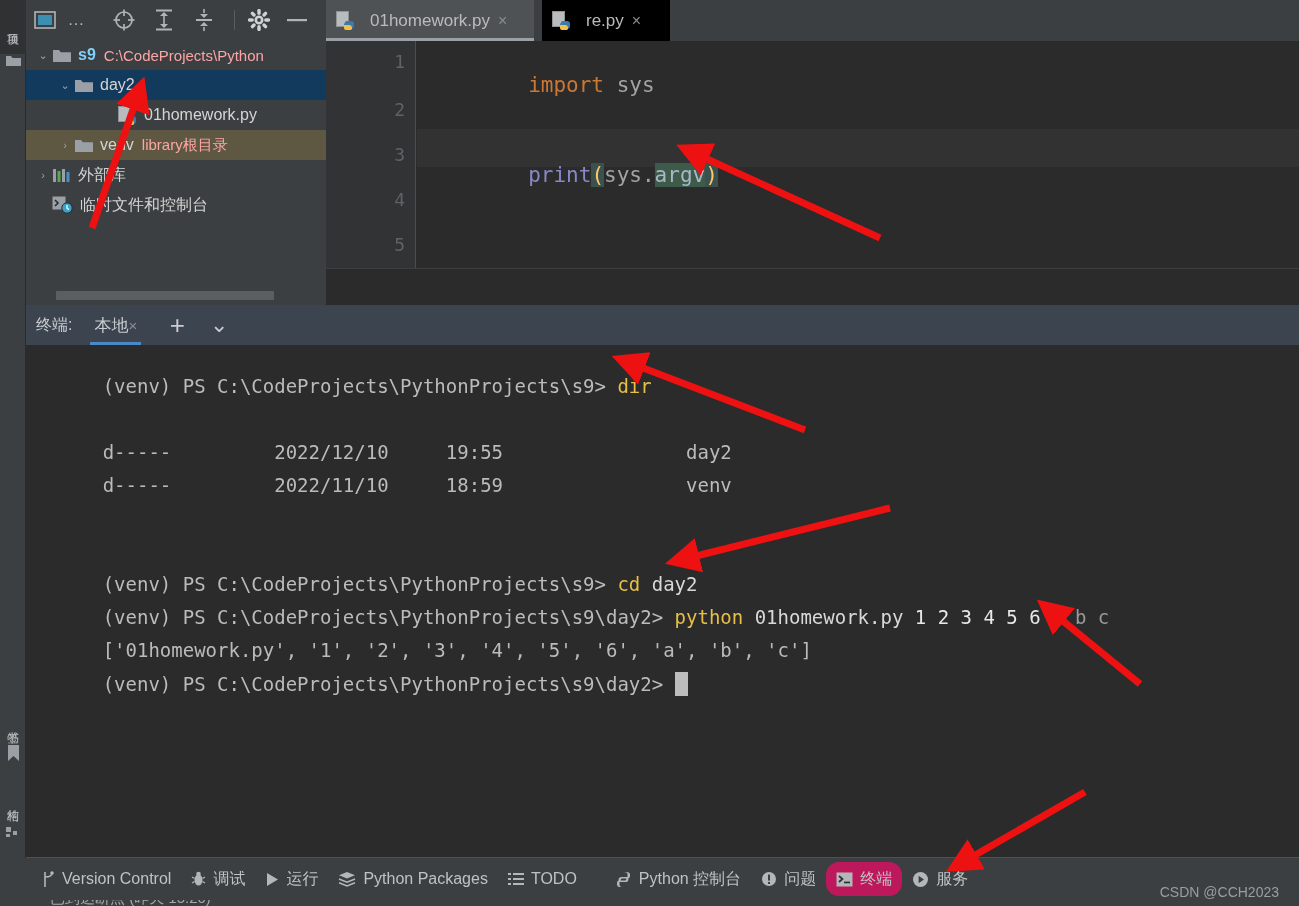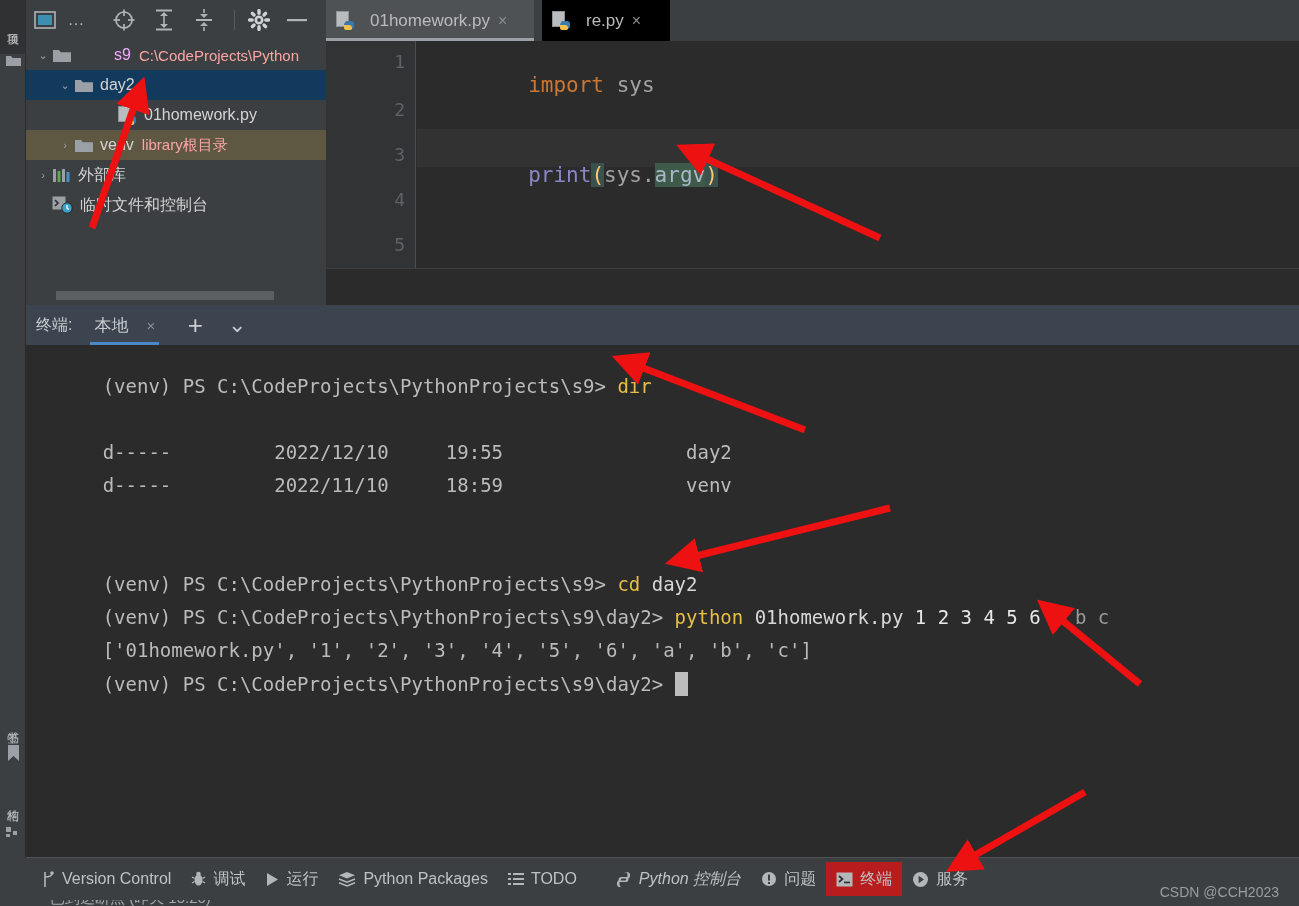--- a/index.html
+++ b/index.html
@@ -51,21 +51,21 @@
   .tree { position: absolute; left: 0; top: 40px; width: 300px; height: 248px; }
   .tree-row {
     display: flex; align-items: center; height: 30px;
     color: #bbbbbb; font-size: 16px; white-space: nowrap;
   }
   .tree-row.sel { background: #123a5d; }
   .tree-row.olive { background: #5e5742; }
   .arrow { width: 18px; text-align: center; color: #9aa0a6; font-size: 11px; flex: none; }
   .ic { flex: none; margin-right: 6px; display: inline-flex; align-items: center; }
   .node-label { color: #d4d4d4; }
-  .node-label.bold { font-weight: normal; color: #f0abfc; margin-left: 36px; }
+  .node-label.bold { font-weight: bold; color: #7dd3fc; }
   .node-sub { color: #fca5a5; margin-left: 8px; font-size: 15px; }
 
   .folder-svg { display: block; }
 
   .h-scroll {
     position: absolute; left: 30px; bottom: 5px; width: 218px; height: 9px;
     background: #5c5f61; border-radius: 1px;
   }
   .h-scroll-track {
     position: absolute; left: 26px; bottom: 0px; width: 300px; height: 17px;
@@ -121,21 +121,21 @@
   }
 
   
   .term-header {
     position: absolute; left: 26px; top: 305px; width: 1273px; height: 40px;
     background: #3c4450;
     display: flex; align-items: center; padding-left: 10px; gap: 0px;
   }
   .term-title { color: #c9ccd0; font-size: 16px; margin-right: 14px; }
   .term-tab {
-    position: relative; display: flex; align-items: center; gap: 18px;
+    position: relative; display: flex; align-items: center; gap: 0;
     height: 40px; padding: 0 8px; color: #c9ccd0; font-size: 17px;
   }
   .term-tab .u {
     position: absolute; left: 4px; bottom: 0; right: 4px; height: 3px; background: #4a88c7;
   }
   .term-tab .x { color: #8b9099; font-size: 15px; }
   .term-btn {
     width: 36px; height: 40px; display: flex; align-items: center;
     justify-content: center; color: #c9ccd0; font-size: 20px;
   }
@@ -158,21 +158,21 @@
 
   
   .bottom-bar {
     position: absolute; left: 26px; top: 858px; width: 1273px; height: 42px;
     background: #3c3f41; display: flex; align-items: center; padding-left: 6px;
   }
   .bb-item {
     display: flex; align-items: center; gap: 7px; height: 34px;
     padding: 0 10px; color: #bec2c5; font-size: 16px; white-space: nowrap;
   }
-  .bb-item.active { background: #b91c1c; }
+  .bb-item.active { background: #be185d; border-radius: 13px; }
   .bb-ic { color: #b3b7ba; font-size: 15px; display: inline-flex; }
   .watermark {
     position: absolute; right: 20px; top: 884px; color: #9a9ea1; font-size: 14px;
     font-family: "Liberation Sans", sans-serif;
   }
   .status-cut {
     position: absolute; left: 26px; top: 900px; width: 1273px; height: 6px;
     background: #3c3f41; overflow: hidden; color: #a6aaad; font-size: 15px;
   }
   .status-cut span { position: absolute; left: 24px; top: -11px; white-space: nowrap; }
@@ -491,21 +491,21 @@
               <rect x="5" y="1" width="11" height="2"></rect>
           <rect y="6" width="3" height="2"></rect>
               <rect x="5" y="6" width="11" height="2"></rect>
           <rect y="11" width="3" height="2"></rect>
               <rect x="5" y="11" width="11" height="2"></rect>
             </g>
         </svg>
       </span>
       <span>TODO</span>
     </div>
-    <div class="bb-item" style="margin-left:18px;font-style:italic;">
+    <div class="bb-item" style="margin-left:18px;">
       <span class="bb-ic">
         <svg width="17" height="17" viewBox="0 0 17 17">
           <path d="M8.5 1c3 0 4 .8 4 2.6V6H6.5C4.8 6 3.6 7 3.6 8.6v1.8h2.2V9c0-1 .6-1.5 1.6-1.5h5.1c1.6 0 2.5-1 2.5-2.5V3.6C15 2 13.7 1 11.4 1z" fill="#b3b7ba"></path>
           <path d="M8.5 16c-3 0-4-.8-4-2.6V11h6c1.7 0 2.9-1 2.9-2.6V6.6h-2.2V8c0 1-.6 1.5-1.6 1.5H4.5C2.9 9.5 2 10.5 2 12v1.4C2 15 3.3 16 5.6 16z" fill="#b3b7ba"></path>
         </svg>
       </span>
       <span>Python 控制台</span>
     </div>
     <div class="bb-item">
       <span class="bb-ic">

